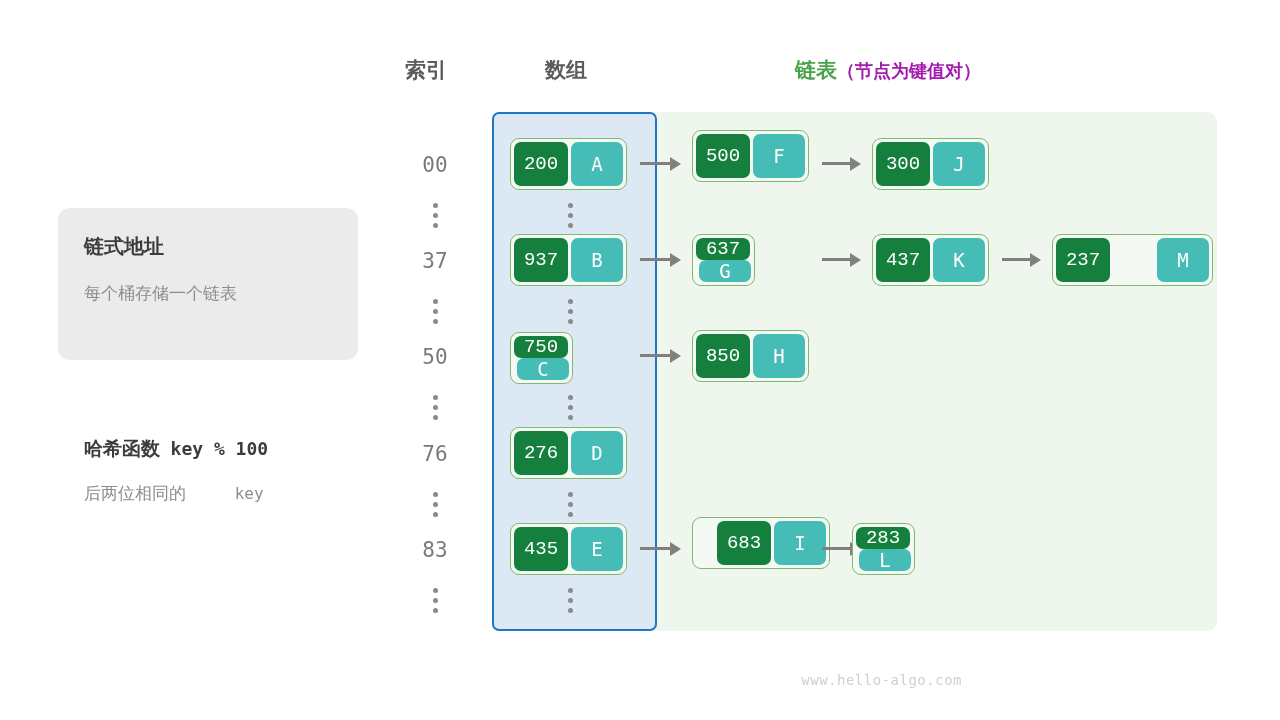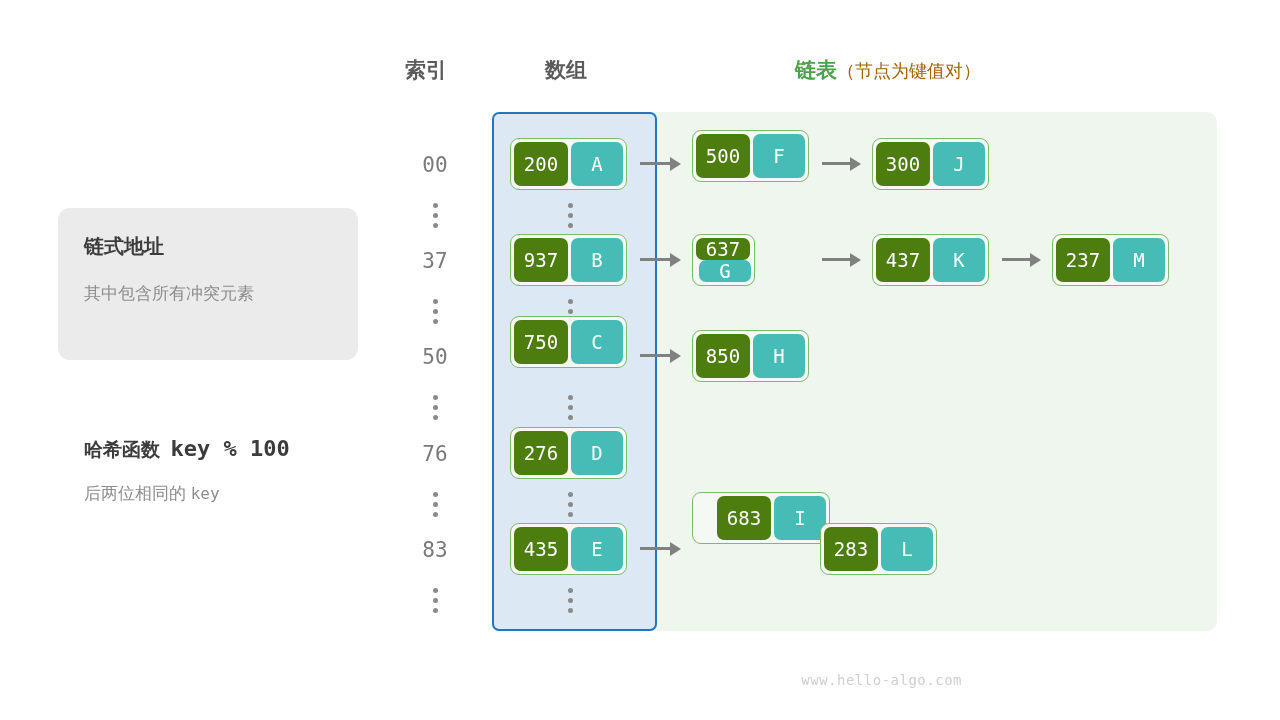--- a/index.html
+++ b/index.html
@@ -10,35 +10,35 @@
     overflow:hidden;
     position:relative;
   }
   .stage{position:absolute;left:0;top:0;width:1024px;height:720px;}
 
   
   .hdr{position:absolute;font-weight:bold;font-size:21px;color:#5b5b5b;white-space:nowrap;}
   #hdr-index{left:405px;top:56px;}
   #hdr-array{left:545px;top:56px;}
   #hdr-list{left:795px;top:56px;color:#4aa24a;}
-  #hdr-list .sub{color:#a16207;font-weight:normal;font-size:18px;}
+  #hdr-list .sub{color:#a21caf;font-weight:bold;font-size:18px;}
 
   
   #info-card{
     position:absolute;left:58px;top:208px;width:300px;height:152px;
     background:#ebebeb;border-radius:12px;
   }
   #info-title{position:absolute;left:84px;top:233px;font-size:20px;font-weight:bold;color:#3c3c3c;}
   #info-body{position:absolute;left:84px;top:279px;font-size:17px;color:#8d8d8d;line-height:30px;}
 
   
   #hash-title{position:absolute;left:84px;top:436px;font-size:19px;font-weight:bold;color:#3c3c3c;white-space:nowrap;}
-  #hash-title .mono{font-family:"DejaVu Sans Mono","Liberation Mono",monospace;font-size:22px;}
+  #hash-title .mono{font-family:"DejaVu Sans Mono","Liberation Mono",monospace;font-size:18px;}
   #hash-body{position:absolute;left:84px;top:479px;font-size:17px;color:#8d8d8d;line-height:30px;}
-  #hash-body .mono{font-family:"DejaVu Sans Mono","Liberation Mono",monospace;font-size:16px;}
+  #hash-body .mono{font-family:"DejaVu Sans Mono","Liberation Mono",monospace;font-size:16px;margin-left:44px;}
 
   
   #list-panel{
     position:absolute;left:492px;top:112px;width:725px;height:519px;
     background:#eef6ed;border-radius:10px;
   }
   #array-panel{
     position:absolute;left:492px;top:112px;width:165px;height:519px;
     background:#dce9f5;border:2.5px solid #1f77c4;border-radius:7px;
     box-sizing:border-box;
@@ -67,21 +67,21 @@
     display:flex;
     align-items:stretch;
   }
   .node .cell{
     display:flex;align-items:center;justify-content:center;
     color:#ffffff;
     font-family:"DejaVu Sans Mono","Liberation Mono",monospace;
     font-size:19px;
     border-radius:7px;
   }
-  .node .key{width:54px;background:#4d7c0f;}
+  .node .key{width:54px;background:#15803d;font-family:Liberation Mono, monospace;}
   .node .val{width:52px;background:#45bcb5;margin-left:3px;}
 
   
   .arrow{position:absolute;height:14px;}
   .arrow .shaft{position:absolute;left:0;top:5px;height:3.2px;background:#808080;}
   .arrow .head{
     position:absolute;top:0;width:0;height:0;
     border-top:7px solid transparent;border-bottom:7px solid transparent;
     border-left:11px solid #808080;
   }
@@ -103,21 +103,21 @@
 
   <div class="hdr" id="hdr-index">索引</div>
   <div class="hdr" id="hdr-array">数组</div>
   <div class="hdr" id="hdr-list">
     <span>链表</span><span class="sub">（节点为键值对）</span>
   </div>
 
   <div id="info-card"></div>
   <div id="info-title">链式地址</div>
   <div id="info-body">
-    <div>其中包含所有冲突元素</div>
+    <div>每个桶存储一个链表</div>
   </div>
 
   <div id="hash-title">
     <span>哈希函数</span>&nbsp;&nbsp;<span class="mono">key % 100</span>
   </div>
   <div id="hash-body">
     <div><span>后两位相同的</span>&nbsp;<span class="mono">key</span></div>
   </div>
 
   <div id="rows-layer">
@@ -170,36 +170,36 @@
         <div class="head" style="left: 28px;"></div>
       </div>
       <div class="node" style="left: 872px; top: 234px;">
         <div class="cell key">437</div>
         <div class="cell val">K</div>
       </div>
       <div class="arrow" style="left: 1002px; top: 253px; width: 39px;">
         <div class="shaft" style="width: 29px;"></div>
         <div class="head" style="left: 28px;"></div>
       </div>
-      <div class="node" style="left: 1052px; top: 234px;">
+      <div class="node" style="left: 1052px; top: 234px; gap: 44px;">
         <div class="cell key">237</div>
         <div class="cell val">M</div>
       </div>
       <div class="vdots" style="left: 430px; top: 299px;">
         <i></i>
         <i></i>
         <i></i>
       </div>
       <div class="vdots" style="left: 565px; top: 299px;">
         <i></i>
         <i></i>
         <i></i>
       </div>
       <div class="idx" style="left: 405px; top: 345px;">50</div>
-      <div class="node" style="left: 510px; top: 316px;">
+      <div class="node" style="left: 510px; top: 332px; flex-direction: column;">
         <div class="cell key">750</div>
         <div class="cell val">C</div>
       </div>
       <div class="arrow" style="left: 640px; top: 349px; width: 41px;">
         <div class="shaft" style="width: 31px;"></div>
         <div class="head" style="left: 30px;"></div>
       </div>
       <div class="node" style="left: 692px; top: 330px;">
         <div class="cell key">850</div>
         <div class="cell val">H</div>
@@ -231,29 +231,29 @@
       </div>
       <div class="idx" style="left: 405px; top: 538px;">83</div>
       <div class="node" style="left: 510px; top: 523px;">
         <div class="cell key">435</div>
         <div class="cell val">E</div>
       </div>
       <div class="arrow" style="left: 640px; top: 542px; width: 41px;">
         <div class="shaft" style="width: 31px;"></div>
         <div class="head" style="left: 30px;"></div>
       </div>
-      <div class="node" style="left: 692px; top: 492px; padding-left: 24px;">
+      <div class="node" style="left: 692px; top: 517px; padding-left: 24px;">
         <div class="cell key">683</div>
         <div class="cell val">I</div>
       </div>
       <div class="arrow" style="left: 822px; top: 542px; width: 39px;">
         <div class="shaft" style="width: 29px;"></div>
         <div class="head" style="left: 28px;"></div>
       </div>
-      <div class="node" style="left: 820px; top: 523px;">
+      <div class="node" style="left: 852px; top: 523px; flex-direction: column;">
         <div class="cell key">283</div>
         <div class="cell val">L</div>
       </div>
       <div class="vdots" style="left: 430px; top: 588px;">
         <i></i>
         <i></i>
         <i></i>
       </div>
       <div class="vdots" style="left: 565px; top: 588px;">
         <i></i>

